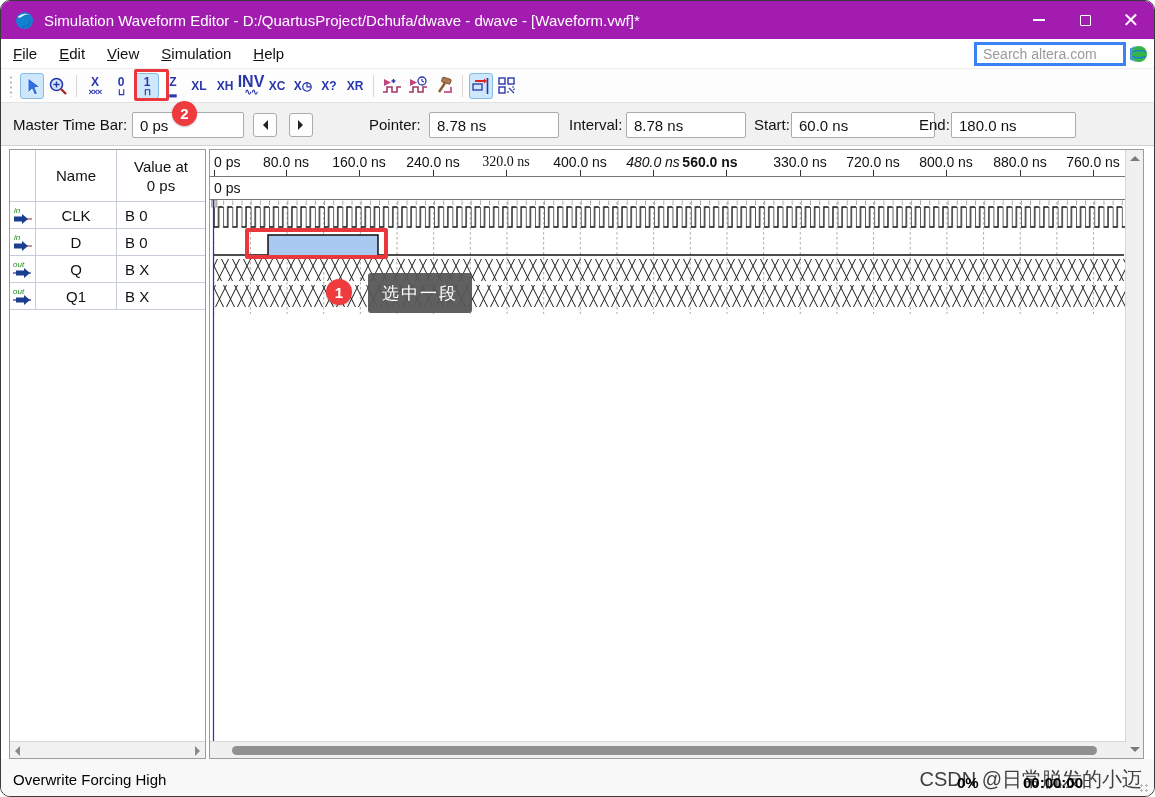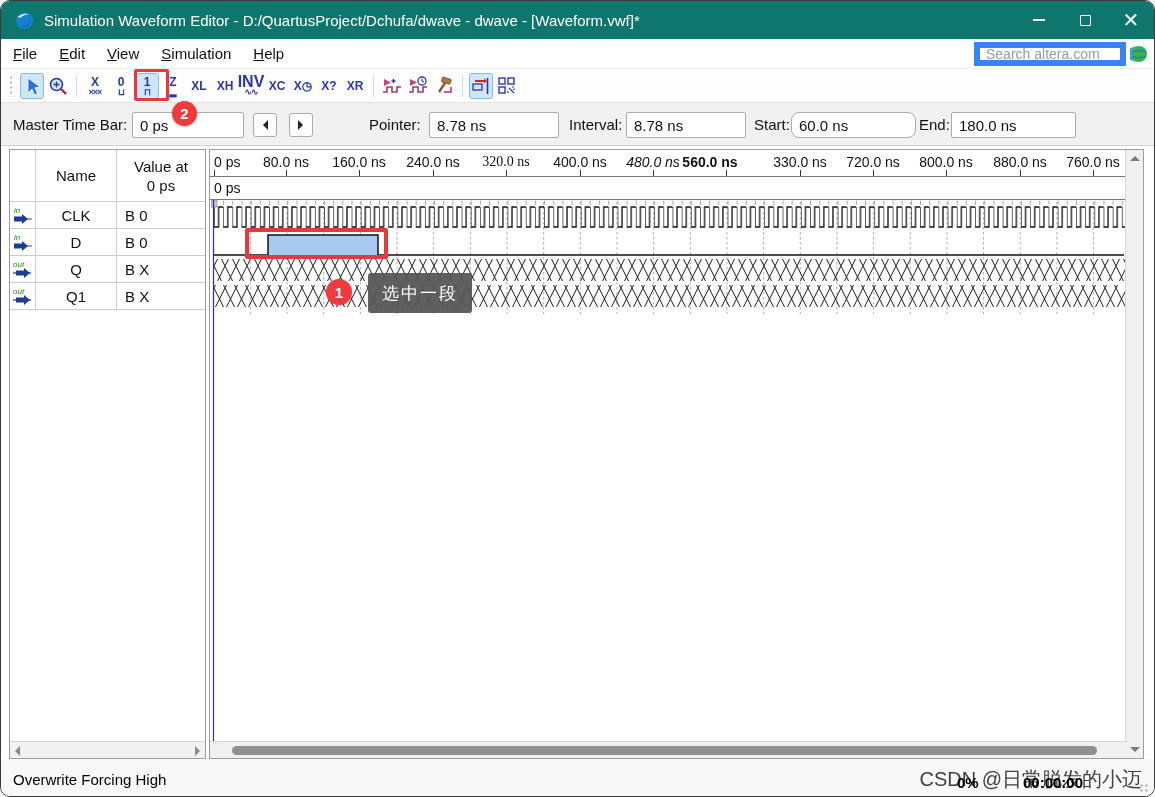--- a/index.html
+++ b/index.html
@@ -3,38 +3,38 @@
 <meta charset="utf-8">
 <style>
   * { margin:0; padding:0; box-sizing:border-box; }
   html,body { background:#fff; }
   body { font-family:"Liberation Sans", sans-serif; }
   .screen { position:relative; width:1155px; height:797px; background:#fff; }
   .window { position:absolute; inset:0; border-radius:10px; overflow:hidden;
             border:1px solid #3a3a3a; background:#fff; }
 
   
-  .titlebar { position:absolute; left:0; top:0; right:0; height:38px; background:#0f766e;
+  .titlebar { position:absolute; left:0; top:0; right:0; height:38px; background:#a21caf;
               display:flex; align-items:center; color:#fff; }
   .titlebar .appicon { margin:0 10px 0 14px; width:19px; height:19px; flex:0 0 auto; }
   .titlebar .title { font-size:15px; white-space:nowrap; }
   .win-controls { position:absolute; right:0; top:0; height:38px; display:flex; }
   .win-btn { width:46px; height:38px; display:flex; align-items:center; justify-content:center;
              color:#fff; font-size:18px; cursor:default; }
   .min-glyph { display:block; width:12px; height:2px; background:#fff; }
   .max-glyph { display:block; width:11px; height:11px; border:1.5px solid #fff; border-radius:1px; }
   .close-glyph { font-size:20px; line-height:20px; }
 
   
   .menubar { position:absolute; left:0; top:38px; right:0; height:30px; background:#fff;
              display:flex; align-items:center; border-bottom:1px solid #ededed; }
   .menu-item { display:inline-block; font-size:15px; color:#111; padding:4px 10px; margin-left:2px; }
   .menu-item::first-letter { text-decoration:underline; }
   .search-wrap { position:absolute; right:28px; top:3px; display:flex; align-items:center; }
-  .search-input { width:152px; height:24px; border:6px solid #3b82f6; font-size:14px;
+  .search-input { width:152px; height:24px; border:3px solid #3b82f6; font-size:14px;
                   padding:0 6px; color:#444; font-family:"Liberation Sans",sans-serif; }
   .search-input::placeholder { color:#9a9a9a; }
   .globe { position:absolute; right:6px; top:6px; width:18px; height:18px; }
 
   
   .toolbar { position:absolute; left:0; top:68px; right:0; height:34px; background:#fdfdfd;
              display:flex; align-items:center; border-bottom:1px solid #e3e3e3; }
   .grip { width:4px; height:22px; margin:0 6px 0 8px;
           background-image:radial-gradient(circle, #b5b5b5 1px, transparent 1.2px);
           background-size:4px 5px; }
@@ -265,21 +265,21 @@
           <span class="tri-l"></span>
         </div>
     <div class="nav-btn" style="left:288px;">
           <span class="tri-r"></span>
         </div>
     <span class="lbl" style="left:368px;">Pointer:</span>
     <div class="field" style="left:428px; width:130px;">8.78 ns</div>
     <span class="lbl" style="left:568px;">Interval:</span>
     <div class="field" style="left:625px; width:120px;">8.78 ns</div>
     <span class="lbl" style="left:753px;">Start:</span>
-    <div class="field" style="left:790px; width:125px;border-radius:8px;">60.0 ns</div>
+    <div class="field" style="left:790px; width:144px;">60.0 ns</div>
     <span class="lbl" style="left:918px;">End:</span>
     <div class="field" style="left:950px; width:125px;">180.0 ns</div>
   </div>
 
   <div class="signal-panel">
     <div class="sigtable">
       <div class="cell hdr"></div>
       <div class="cell hdr">Name</div>
       <div class="cell hdr last" style="padding:0 14px; text-align:center;">Value at 0 ps</div>
 

